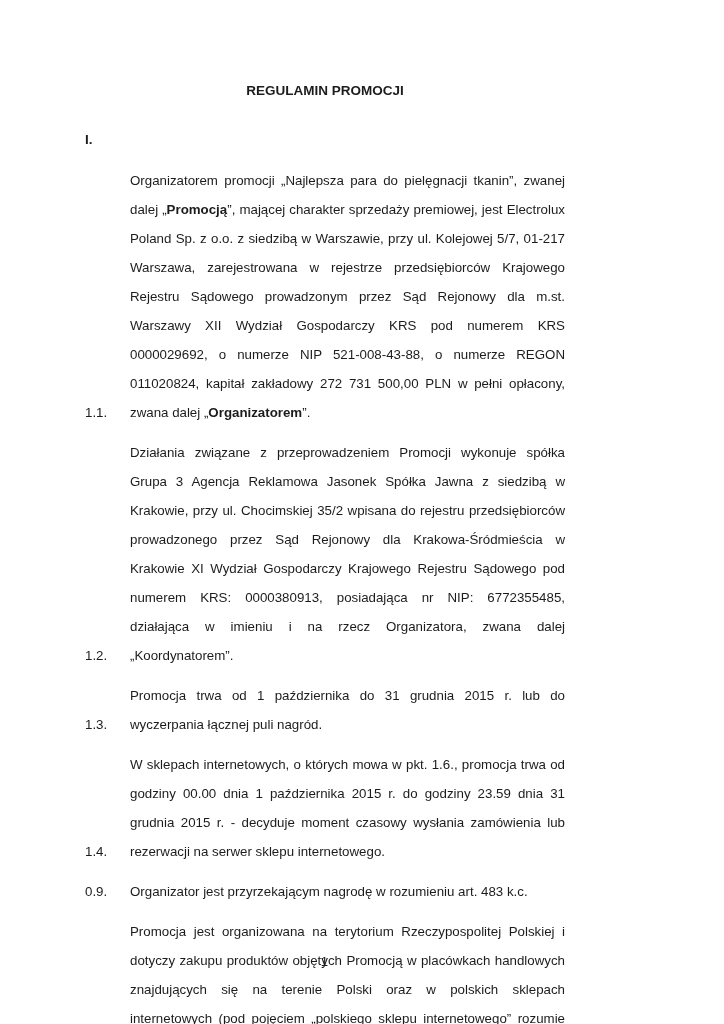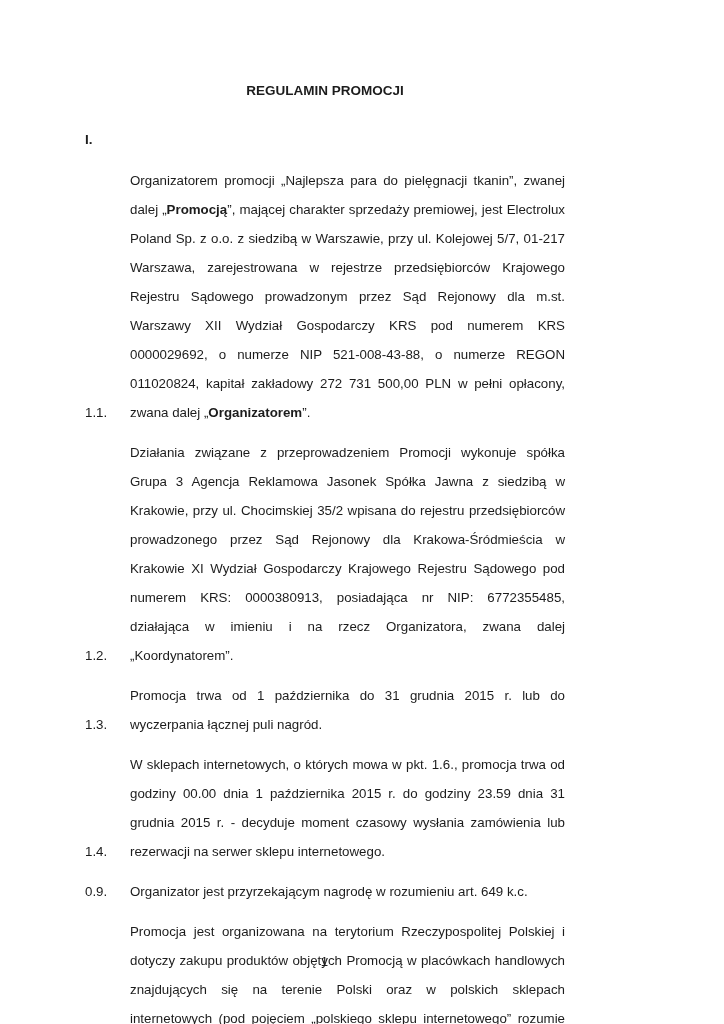--- a/index.html
+++ b/index.html
@@ -94,21 +94,21 @@
         <div class="para">
           <div class="para-num">1.3.</div>
           <div class="para-body"><span>Promocja trwa od 1 października do 31 grudnia 2015 r. lub do wyczerpania łącznej puli nagród.</span></div>
         </div>
         <div class="para">
           <div class="para-num">1.4.</div>
           <div class="para-body"><span>W sklepach internetowych, o których mowa w pkt. 1.6., promocja trwa od godziny 00.00 dnia 1 października 2015 r. do godziny 23.59 dnia 31 grudnia 2015 r. - decyduje moment czasowy wysłania zamówienia lub rezerwacji na serwer sklepu internetowego.</span></div>
         </div>
         <div class="para">
           <div class="para-num">0.9.</div>
-          <div class="para-body"><span>Organizator jest przyrzekającym nagrodę w rozumieniu art. 649 k.c.</span></div>
+          <div class="para-body"><span>Organizator jest przyrzekającym nagrodę w rozumieniu art. 483 k.c.</span></div>
         </div>
         <div class="para">
           <div class="para-num">1.3.</div>
           <div class="para-body"><span>Promocja jest organizowana na terytorium Rzeczypospolitej Polskiej i dotyczy zakupu produktów objętych Promocją w placówkach handlowych znajdujących się na terenie Polski oraz w polskich sklepach internetowych (pod pojęciem „polskiego sklepu internetowego” rozumie się sklep prowadzony przez przedsiębiorcę mającego siedzibę na terytorium Polski, do zakupów w którym znajduje zastosowanie prawo</span></div>
         </div>
       </div>
 
   </div>
 
   <div class="page-number">1</div>

